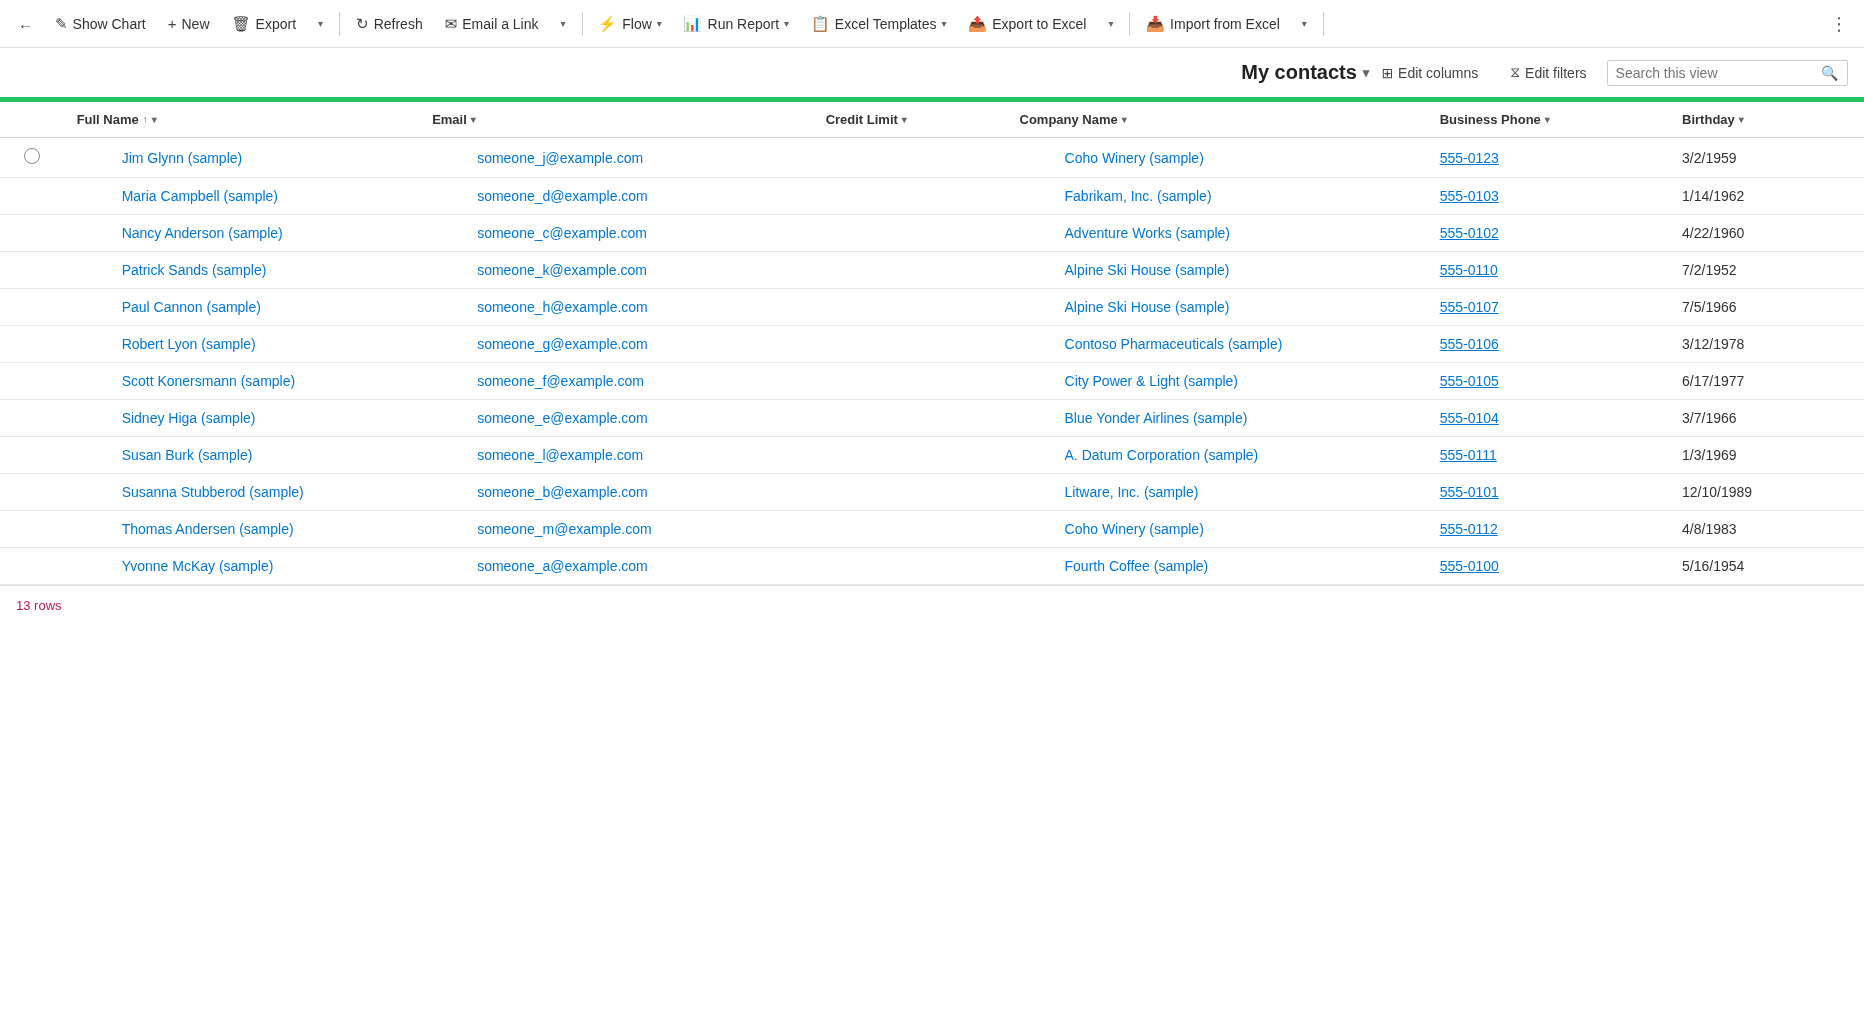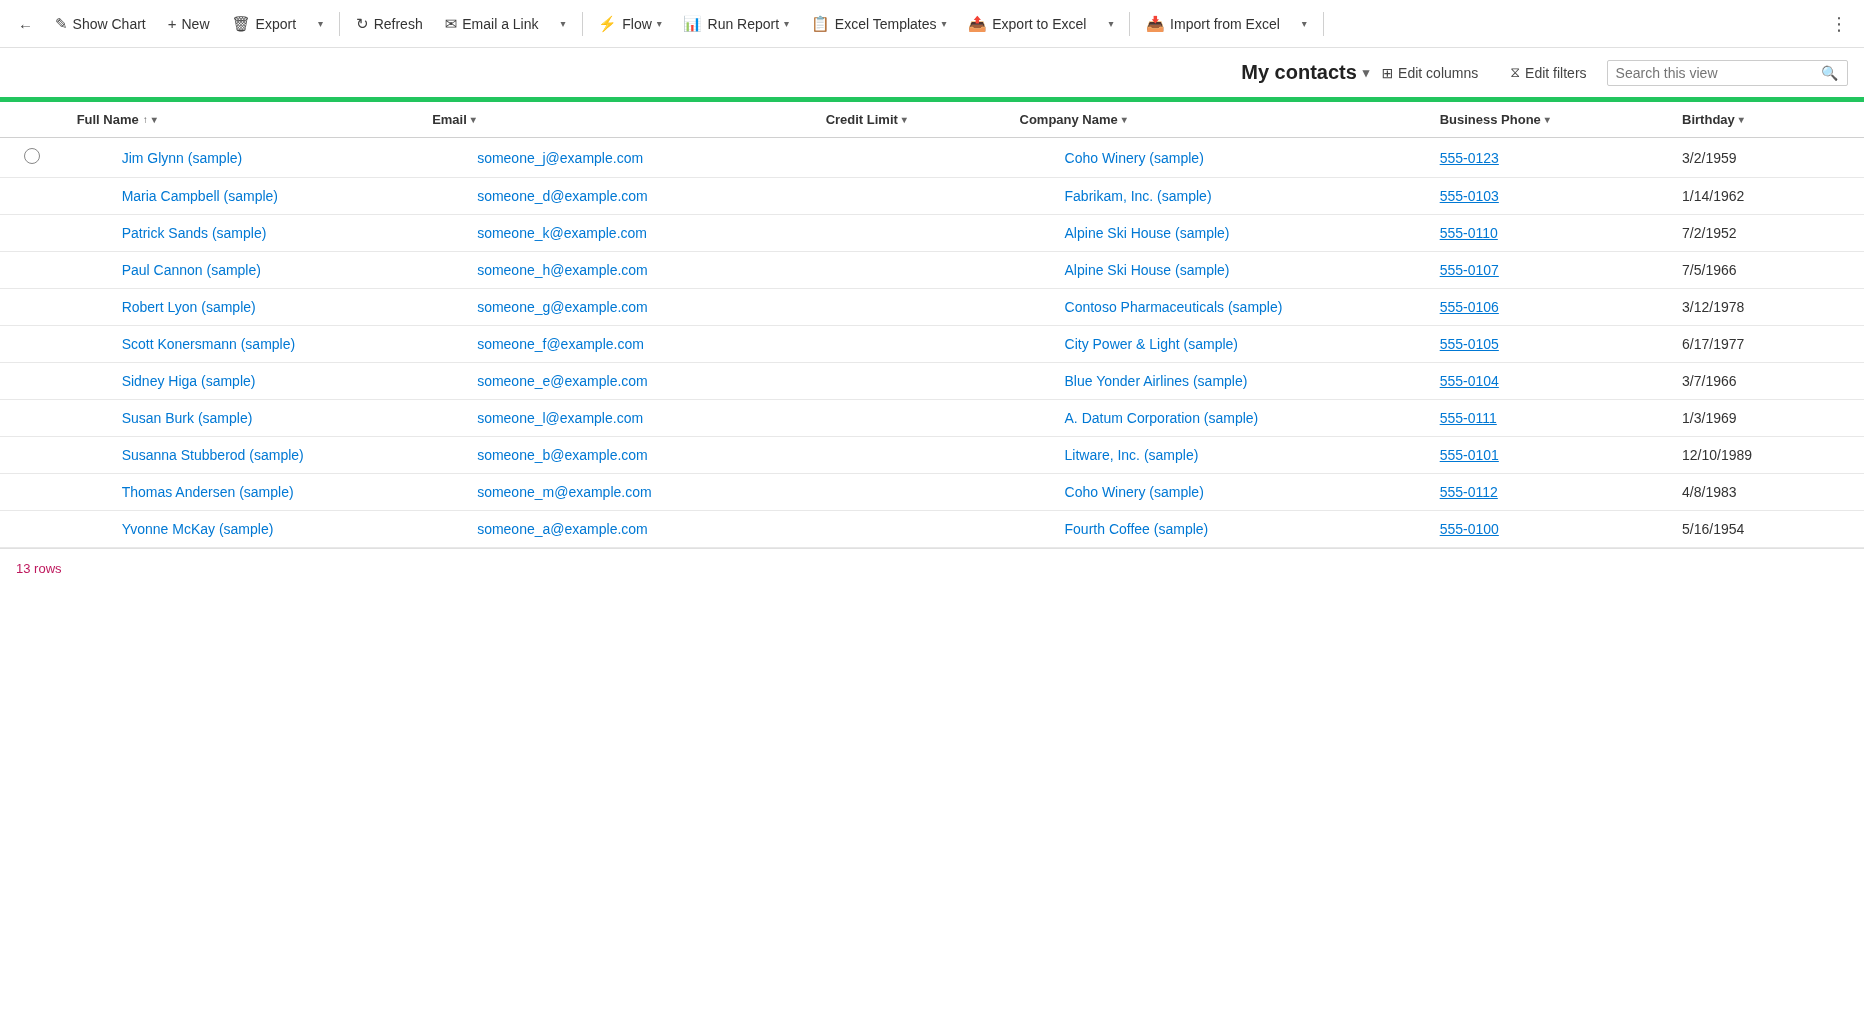--- a/index.html
+++ b/index.html
@@ -342,20 +342,29 @@
           <td class="checkbox-col"></td>
           <td><a href="#" class="link-blue">Maria Campbell (sample)</a></td>
           <td><a href="#" class="link-blue">someone_d@example.com</a></td>
           <td></td>
           <td><a href="#" class="link-blue">Fabrikam, Inc. (sample)</a></td>
           <td><a href="#" class="phone-link">555-0103</a></td>
           <td>1/14/1962</td>
         </tr>
         <tr>
           <td class="checkbox-col"></td>
+          <td><a href="#" class="link-blue">Nancy Anderson (sample)</a></td>
+          <td><a href="#" class="link-blue">someone_c@example.com</a></td>
+          <td></td>
+          <td><a href="#" class="link-blue">Adventure Works (sample)</a></td>
+          <td><a href="#" class="phone-link">555-0102</a></td>
+          <td>4/22/1960</td>
+        </tr>
+        <tr>
+          <td class="checkbox-col"></td>
           <td><a href="#" class="link-blue">Patrick Sands (sample)</a></td>
           <td><a href="#" class="link-blue">someone_k@example.com</a></td>
           <td></td>
           <td><a href="#" class="link-blue">Alpine Ski House (sample)</a></td>
           <td><a href="#" class="phone-link">555-0110</a></td>
           <td>7/2/1952</td>
         </tr>
         <tr>
           <td class="checkbox-col"></td>
           <td><a href="#" class="link-blue">Paul Cannon (sample)</a></td>

